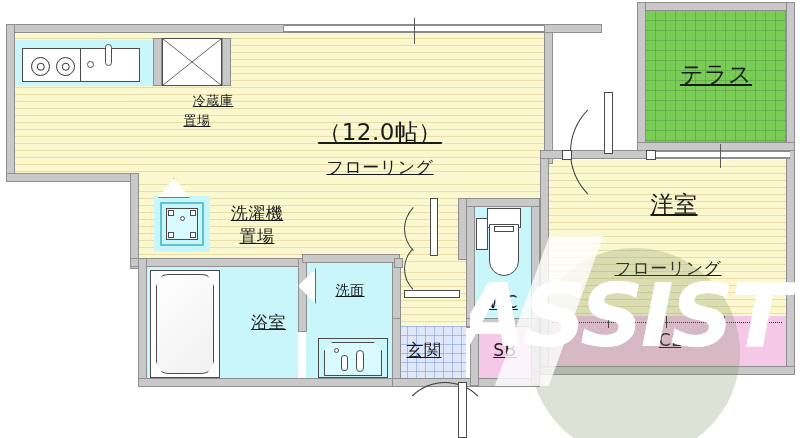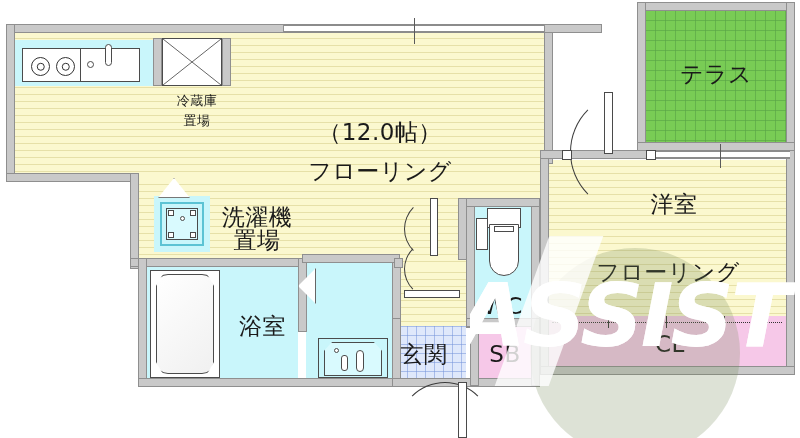--- a/index.html
+++ b/index.html
@@ -28,24 +28,24 @@
   }
   .floorgreen{
      background:#79cc55;
      background-image:
         linear-gradient(to right, rgba(90,165,70,.65) 1px, transparent 1px),
         linear-gradient(to bottom, rgba(90,165,70,.65) 1px, transparent 1px);
      background-size:10px 10px;
   }
 
   .lbl{position:absolute;color:#1a1a1a;white-space:pre;line-height:1.22;
-       text-align:center;letter-spacing:.5px;}
+       text-align:center;letter-spacing:.5px;text-decoration:underline;}
   .lbl.jp{font-family:"DejaVu Sans","Liberation Sans",sans-serif;}
   .big{font-size:23px;}
-  .mid{font-size:23px;}
+  .mid{font-size:17px;}
   .sm{font-size:14px;}
   .xs{font-size:13px;}
 
   
   .fx{position:absolute;border:1px solid #4b4b4b;background:#fff;box-sizing:border-box;}
   .burner{position:absolute;border:1.4px solid #333;border-radius:50%;}
   .burner:after{content:"";position:absolute;left:50%;top:50%;width:38%;height:38%;
      transform:translate(-50%,-50%);border:1.4px solid #333;border-radius:50%;}
   .vline{position:absolute;background:#333;}
 
@@ -219,31 +219,32 @@
 
   <div class="abs" style="left:298px;top:268px;width:16px;height:34px;background:#fff;border:1px solid #666;
               clip-path:polygon(100% 0,0 50%,100% 100%);"></div>
 
   <div class="abs" style="left:158px;top:178px;width:30px;height:18px;background:#fff;border:1px solid #777;
               clip-path:polygon(0 100%,50% 0,100% 100%);"></div>
 
   <div class="leaf" style="left:562px;top:150px;width:10px;height:10px;"></div>
   <div class="leaf" style="left:646px;top:150px;width:10px;height:10px;"></div>
 
-  <div class="lbl jp xs" style="left:164px;top:93px;width:66px;">冷蔵庫</div>
+  <div class="lbl jp xs" style="left:180px;top:93px;width:66px;">冷蔵庫</div>
   <div class="lbl jp xs" style="left:164px;top:113px;width:66px;">置場</div>
 
   <div class="lbl jp big" style="left:290px;top:118px;width:180px;">（12.0帖）</div>
   <div class="lbl jp mid" style="left:290px;top:157px;width:180px;">フローリング</div>
 
   <div class="lbl jp mid" style="left:214px;top:203px;width:86px;">洗濯機</div>
   <div class="lbl jp mid" style="left:214px;top:226px;width:86px;">置場</div>
 
   <div class="lbl jp mid" style="left:222px;top:312px;width:64px;text-align:right;">浴室</div>
 
+  <div class="lbl jp sm" style="left:308px;top:282px;width:84px;">洗面</div>
 
   <div class="lbl mid" style="left:474px;top:292px;width:58px;">WC</div>
 
   <div class="lbl jp mid" style="left:392px;top:340px;width:64px;">玄関</div>
 
   <div class="lbl mid" style="left:478px;top:340px;width:54px;">SB</div>
 
   <div class="lbl jp big" style="left:584px;top:190px;width:180px;">洋室</div>
   <div class="lbl jp mid" style="left:578px;top:258px;width:180px;">フローリング</div>
 

